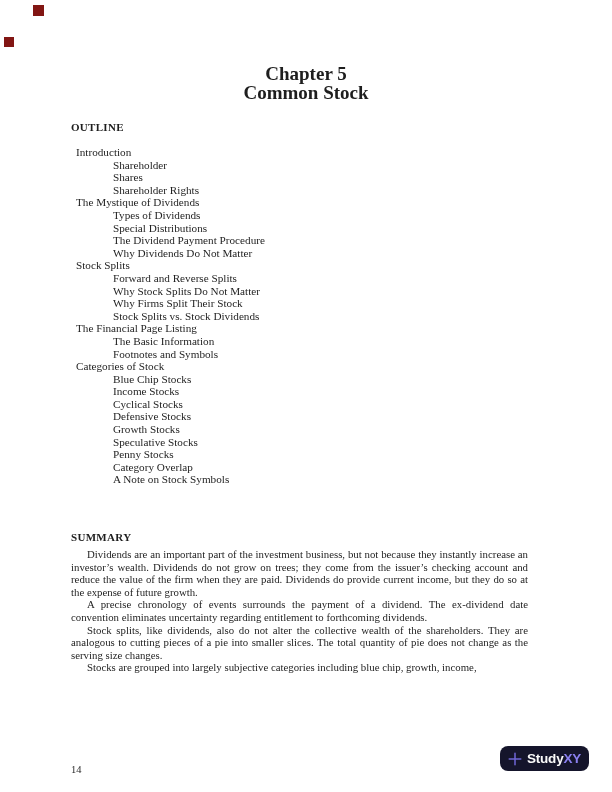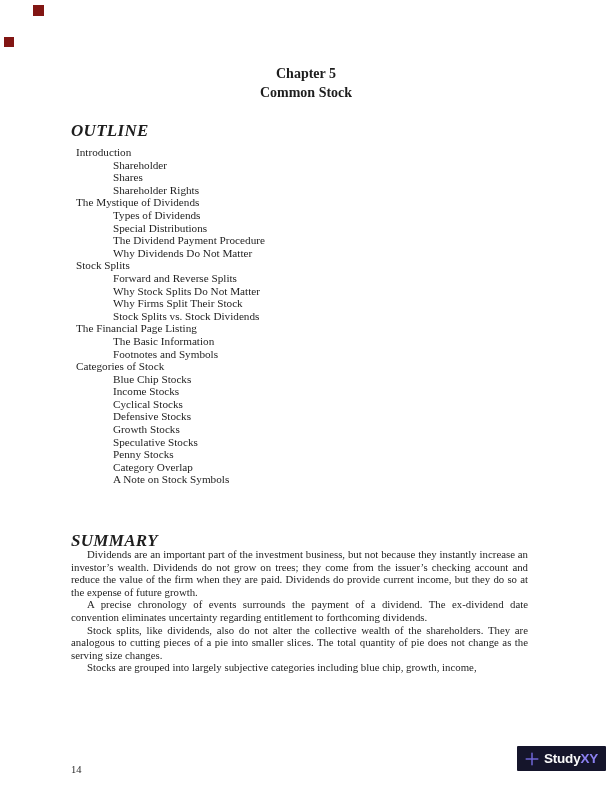--- a/index.html
+++ b/index.html
@@ -13,26 +13,26 @@
   }
 
   
   .marker { position: absolute; background: #821613; }
   .marker-a { left: 33px; top: 5px;  width: 11px; height: 11px; }
   .marker-b { left: 4px;  top: 37px; width: 10px; height: 10px; }
 
   .page-title {
     position: absolute; top: 64px; left: 0; right: 0;
     text-align: center; font-weight: bold;
-    font-size: 14px; line-height: 19px;
+    font-size: 19px; line-height: 19px;
   }
 
   .section-heading {
     position: absolute; left: 71px;
-    font-weight: bold; font-size: 17px; letter-spacing: 0.3px; font-style: italic;
+    font-weight: bold; font-size: 11px; letter-spacing: 0.3px;
   }
   .outline-heading { top: 121px; }
   .summary-heading { top: 531px; }
 
   .outline-list {
     position: absolute; left: 76px; top: 146px;
     font-size: 11.2px; line-height: 12.6px;
   }
   .outline-list .item { white-space: nowrap; }
   .outline-list .sub { padding-left: 37px; }
@@ -46,23 +46,23 @@
   .para .seg { display: block; }
   .para .seg-first { text-indent: 16px; text-align: left; }
   .para .seg-rest { text-indent: 0; text-align: justify; }
 
   .page-number {
     position: absolute; left: 71px; top: 720px;
     font-size: 10.5px; color: #2a2a2a; margin-top: 44px;
   }
 
   .logo-badge {
-    position: absolute; left: 517px; top: 746px;
+    position: absolute; left: 500px; top: 746px;
     width: 89px; height: 25px;
-    background: #15152b; border-radius: 1px;
+    background: #15152b; border-radius: 8px;
     display: flex; align-items: center; justify-content: center;
     gap: 5px;
     font-family: "Liberation Sans", sans-serif;
     box-sizing: border-box;
   }
   .logo-plus { display: flex; align-items: center; }
   .logo-text { font-weight: bold; font-size: 13.5px; letter-spacing: -0.2px; }
   .logo-study { color: #fafafa; }
   .logo-xy { color: #8b80f0; }
 </style>

